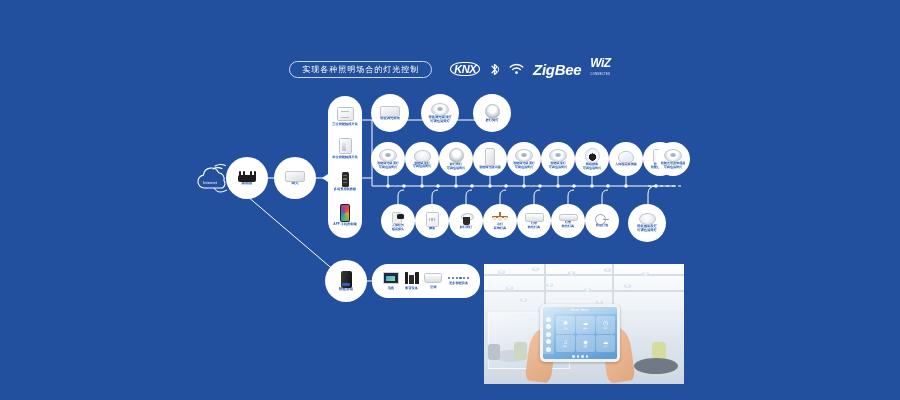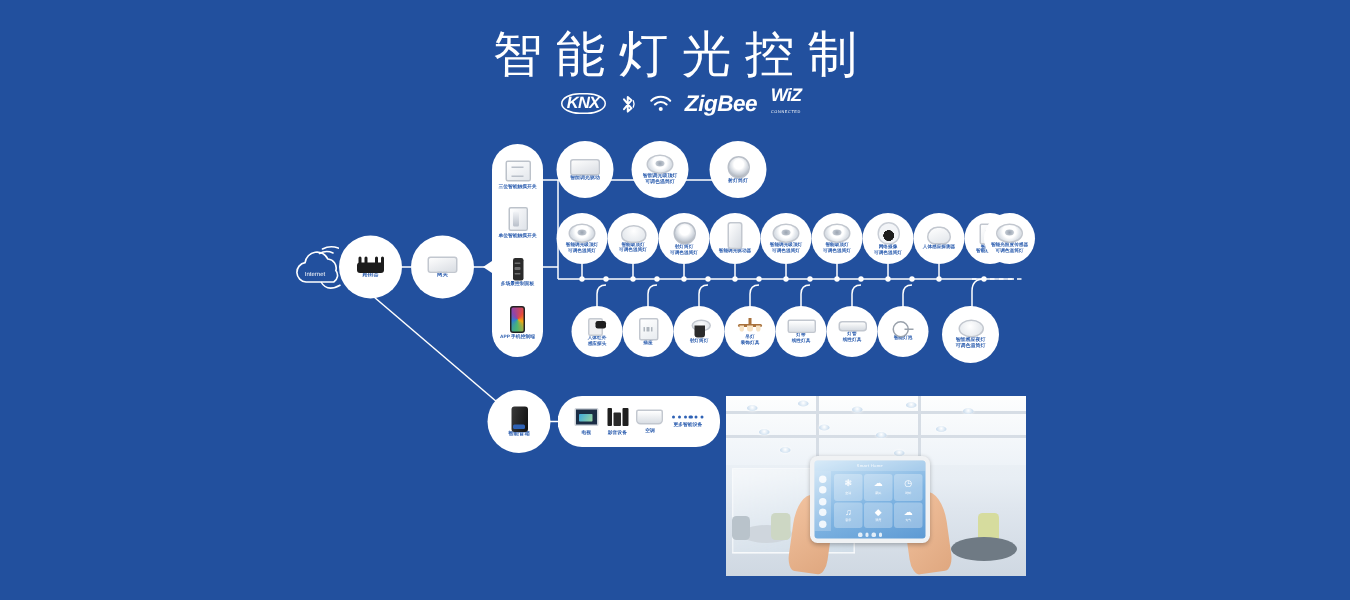--- a/index.html
+++ b/index.html
@@ -190,23 +190,23 @@
   .tab-cell .ic{font-size:6px;color:#ffffff;line-height:6px;}
   .tab-cell .cl{font-size:2px;color:#ffffff;}
   .tab-bot{height:5px;display:flex;align-items:center;justify-content:center;gap:2px;}
   .tab-bot i{width:2.5px;height:2.5px;border-radius:50%;background:rgba(255,255,255,.8);}
 </style>
 </head>
 <body>
 
 <div id="stage">
 
-  <div class="title">智能灯光控制</div>
 
   <div class="subrow">
+    <div class="pill">实现各种照明场合的灯光控制</div>
     <div class="protos">
       <span class="proto proto-knx">KNX</span>
       <span class="proto">
         <svg width="11" height="13" viewBox="0 0 11 13" aria-hidden="true">
           <path d="M3 3.2 L8 9.2 L5.5 11.4 V1.6 L8 3.8 L3 9.8" fill="none" stroke="#fff" stroke-width="1.3" stroke-linejoin="round" stroke-linecap="round"></path>
           <path d="M9.2 4.2 q1 2.1 0 4.2" fill="none" stroke="#fff" stroke-width="0.9" stroke-linecap="round"></path>
         </svg>
       </span>
       <span class="proto">
         <svg width="15" height="12" viewBox="0 0 15 12" aria-hidden="true">

